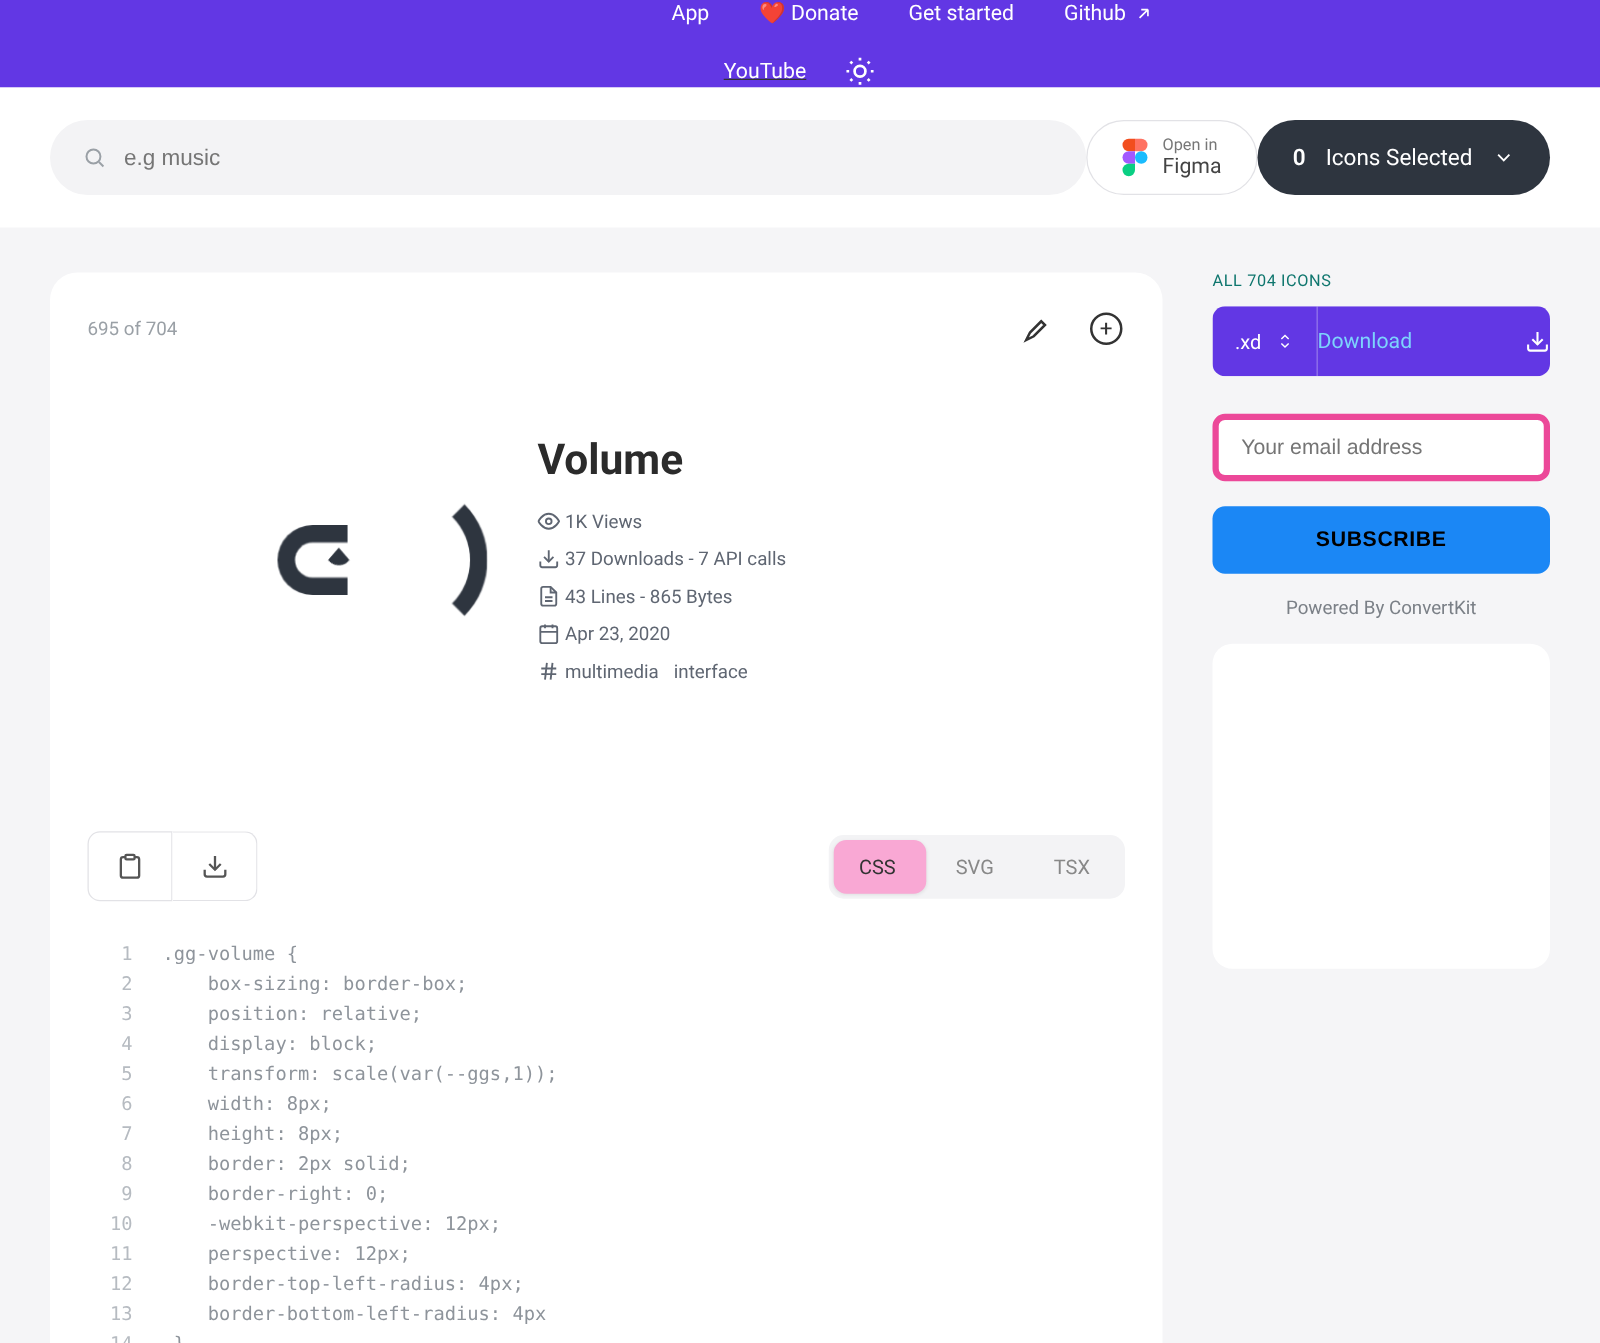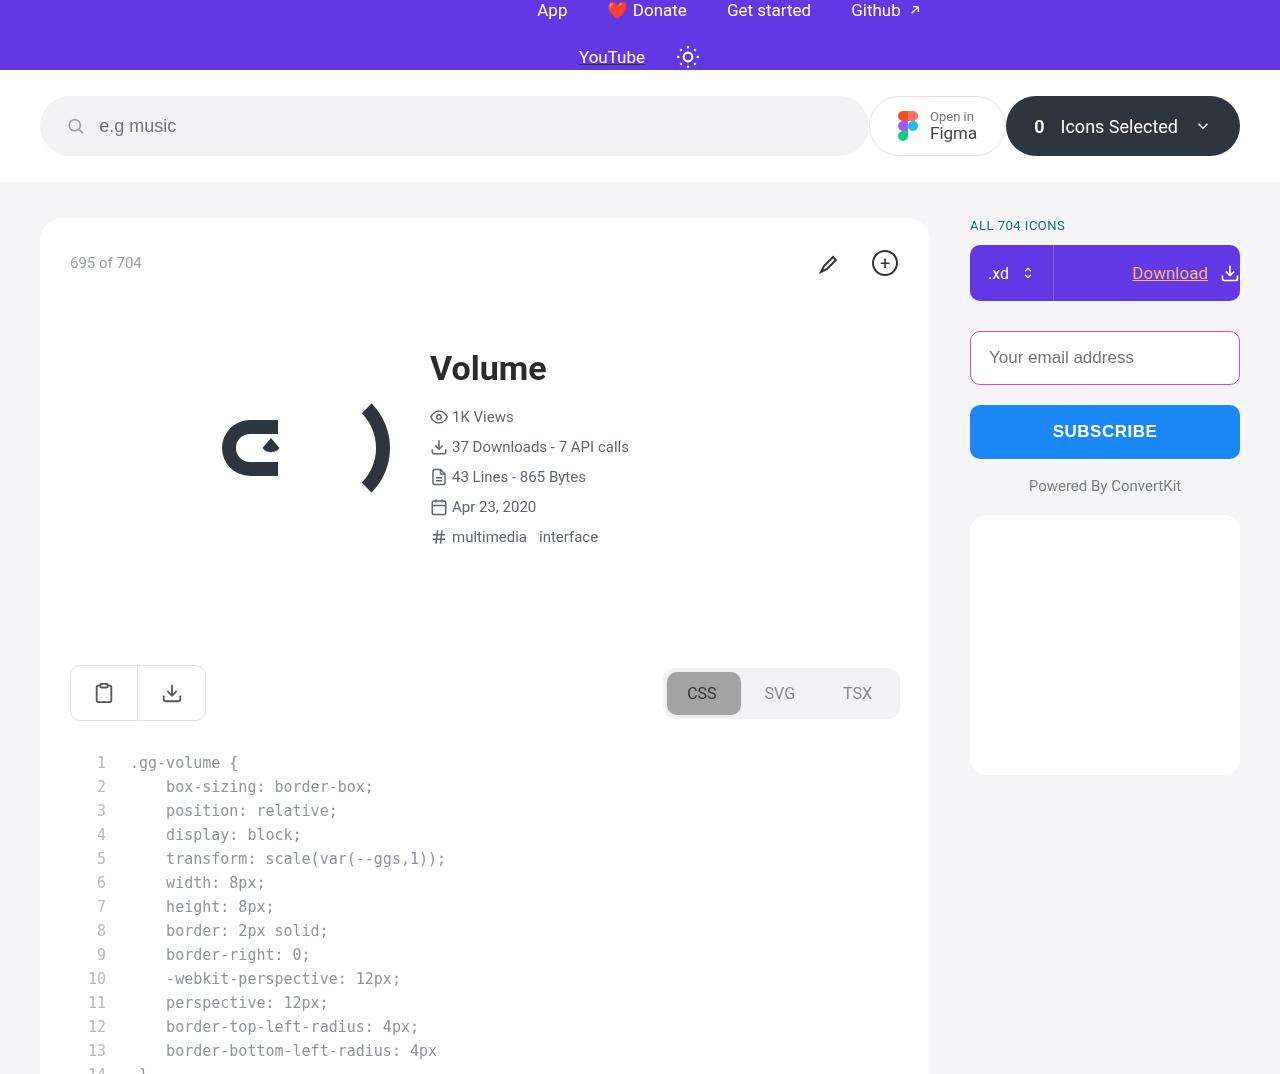--- a/index.html
+++ b/index.html
@@ -174,51 +174,51 @@
 .sq-btn:first-child { border-radius:10px 0 0 10px; }
 .sq-btn:last-child { border-radius:0 10px 10px 0; border-left:0; }
 .fmt-tabs {
   background:#f3f3f5; border-radius:12px; padding:4px;
   display:flex; gap:0;
 }
 .fmt-tab {
   padding:12px 24px; border-radius:10px; font-size:16px;
   color:#888; cursor:pointer;
 }
-.fmt-tab.active { background:#a3a3a3; color:#333; box-shadow:0 1px 3px rgba(0,0,0,.08);padding-left:20px; }
+.fmt-tab.active { background:#f9a8d4; color:#333; box-shadow:0 1px 3px rgba(0,0,0,.08);padding-left:20px; }
 
 pre.code {
   font-family: ui-monospace, "SF Mono", Menlo, monospace;
   font-size:15px; line-height:1.6; color:#8e949b;
   white-space:pre; overflow:hidden;
 }
 pre.code .ln { display:inline-block; width:36px; text-align:right; color:#b6bbc1; margin-right:24px; }
 
 .sidebar { width:270px; flex-shrink:0; }
 .side-label { font-size:13px; color:#0f766e; letter-spacing:.5px; margin-bottom:12px; }
 .dl-row {
   display:flex; height:56px; border-radius:10px; overflow:hidden;
   margin-bottom:30px;
 }
 .fmt-select {
   background:#6237e4; color:#fff; display:flex; align-items:center;
   padding:0 18px; gap:12px; font-size:16px; cursor:pointer;
   border-right:1px solid rgba(255,255,255,.2);
 }
 .dl-btn {
-  background:#6237e4; color:#fdba74; flex:1;
-  display:flex; align-items:center; justify-content:flex-end; gap:12px;
-  font-size:17px; cursor:pointer;text-decoration:underline;
+  background:#6237e4; color:#7dd3fc; flex:1;
+  display:flex; align-items:center; justify-content:space-between; gap:12px;
+  font-size:17px; cursor:pointer;
 }
 .email-input {
-  width:100%; height:54px; border:1px solid #ec4899; border-radius:10px;
+  width:100%; height:54px; border:5px solid #ec4899; border-radius:10px;
   padding:0 18px; font-size:17px; outline:none; margin-bottom:20px;
 }
 .subscribe-btn {
-  width:100%; height:54px; background:#1b87f5; color:#ffffff;
+  width:100%; height:54px; background:#1b87f5; color:#000000;
   border:0; border-radius:10px; font-size:17px; font-weight:600;
   letter-spacing:.5px; cursor:pointer; margin-bottom:18px;
 }
 .powered { text-align:center; color:#7b8087; font-size:15px; margin-bottom:20px; }
 .ad-box {
   background:#fff; border-radius:16px; height:260px;
 }
 </style>
 </head>
 <body>

